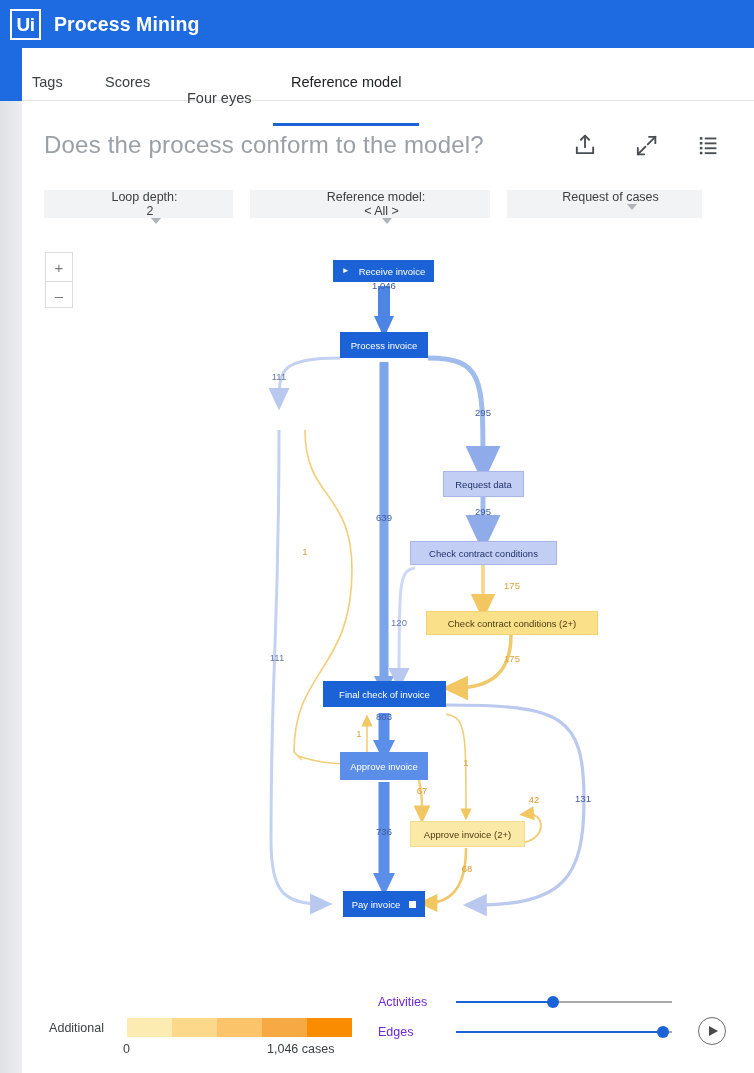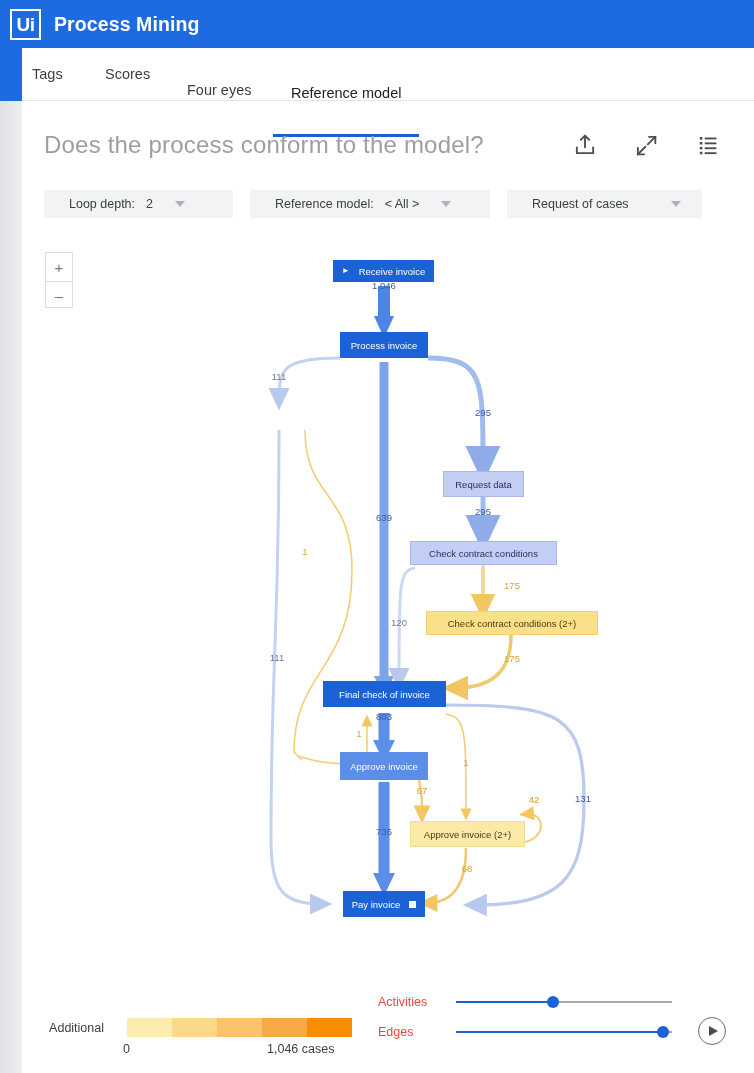--- a/index.html
+++ b/index.html
@@ -28,21 +28,21 @@
 
   
   #leftrail-blue { position:absolute; left:0; top:48px; width:22px; height:53px; background:#1e6ae1; }
   #leftrail-grey { position:absolute; left:0; top:101px; width:22px; height:972px;
      background:linear-gradient(to right,#dfe1e5,#eceef0); }
 
   
   #card { position:absolute; left:22px; top:48px; width:732px; height:1025px; background:#ffffff; }
   #tabbar { position:relative; height:53px; border-bottom:1px solid #e6e6e6; }
   .tab {
-    position:absolute; top:0; height:70px; line-height:53px;
+    position:absolute; top:8px; height:70px; line-height:53px;
     font-size:14.5px; color:#3c4043; cursor:pointer; white-space:nowrap;
   }
   .tab.active { color:#202124; font-weight:500; }
   .tab .under {
     position:absolute; left:0; right:0; bottom:0; height:3px; background:#1a62d6; display:none;
   }
   .tab.active .under { display:block; }
 
   
   #titlerow { position:absolute; left:22px; top:123px; width:732px; height:54px; }
@@ -50,21 +50,21 @@
     position:absolute; left:22px; top:0; font-size:24px; color:#9aa0a6; font-weight:400;
     letter-spacing:.2px; line-height:44px;
   }
   .ticon { position:absolute; top:8px; width:28px; height:28px; cursor:pointer; }
   .ticon svg { display:block; }
 
   
   #filters { position:absolute; left:44px; top:190px; }
   .chip {
     position:absolute; top:0; height:28px; background:#f1f3f4;
-    display:flex; align-items:center; padding:0 13px 0 25px; cursor:pointer;
+    display:flex; align-items:center; padding:0 13px 0 25px; cursor:pointer;flex-direction:column;
   }
   .chip .lbl { font-size:12.5px; color:#3c4043; }
   .chip .val { font-size:12.5px; color:#3c4043; margin-left:11px; }
   .caret {
     width:0; height:0; margin-left:22px;
     border-left:5px solid transparent; border-right:5px solid transparent;
     border-top:6px solid #b0b4b8;
   }
 
   
@@ -92,21 +92,21 @@
 
   
   #legend { position:absolute; left:22px; top:988px; width:732px; height:85px; }
   .legrow { position:absolute; display:flex; align-items:center; }
   .leglabel { font-size:12.5px; color:#3c4043; text-align:right; }
   .swatches { display:flex; }
   .sw { width:45px; height:19px; }
   .scaletext { position:absolute; font-size:12.5px; color:#3c4043; }
 
   .sliderrow { position:absolute; display:flex; align-items:center; }
-  .slabel { font-size:12.5px; color:#ef4444; width:78px; }
+  .slabel { font-size:12.5px; color:#6d28d9; width:78px; }
   .track { position:relative; height:2px; }
   .fill { position:absolute; left:0; top:0; height:2px; background:#1a62d6; }
   .rest { position:absolute; top:0; height:2px; background:#a9a9a9; }
   .knob { position:absolute; top:-5px; width:12px; height:12px; border-radius:50%;
           background:#1a62d6; cursor:pointer; }
   #playbtn { position:absolute; width:28px; height:28px; border:1.6px solid #6b6b6b;
              border-radius:50%; display:flex; align-items:center; justify-content:center; cursor:pointer; }
   #playbtn .tri { width:0;height:0;border-left:9px solid #4a4a4a;
                   border-top:5.5px solid transparent;border-bottom:5.5px solid transparent;
                   margin-left:3px; }
@@ -129,21 +129,21 @@
       
     </div>
     <div class="tab" style="left:83px;">
       <span>Scores</span>
       
     </div>
     <div class="tab" style="left:165px;margin-top:16px;">
       <span>Four eyes</span>
       
     </div>
-    <div class="tab active" style="left:251px;padding:0 18px;margin-top:19px;">
+    <div class="tab active" style="left:251px;padding:0 18px;">
       <span>Reference model</span>
       <span class="under"></span>
     </div>
   </div>
 </div>
 
 <div id="titlerow">
   <div id="pagetitle">Does the process conform to the model?</div>
 
   <div class="ticon" style="left:549px;">

